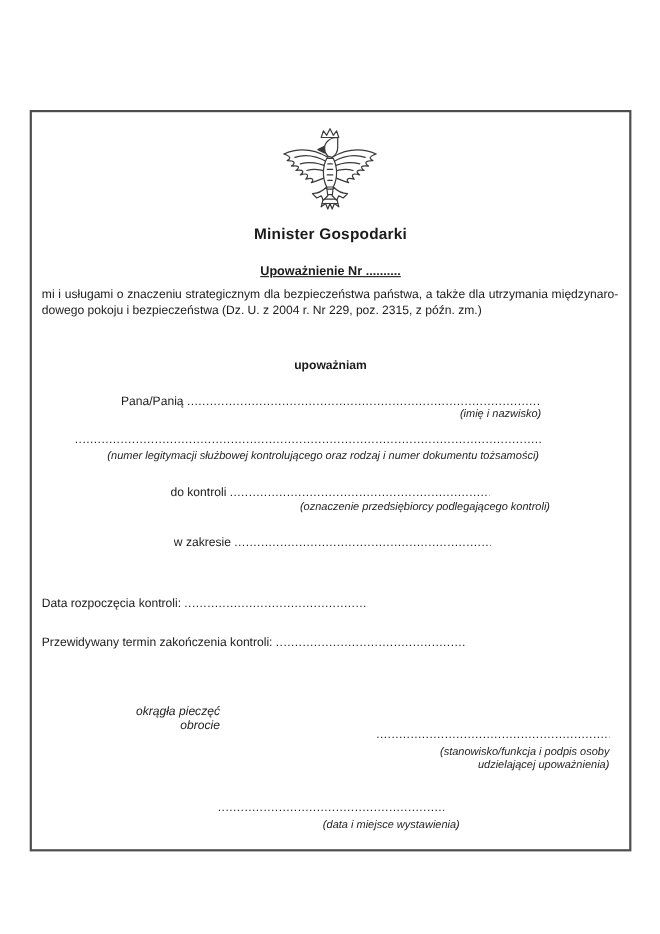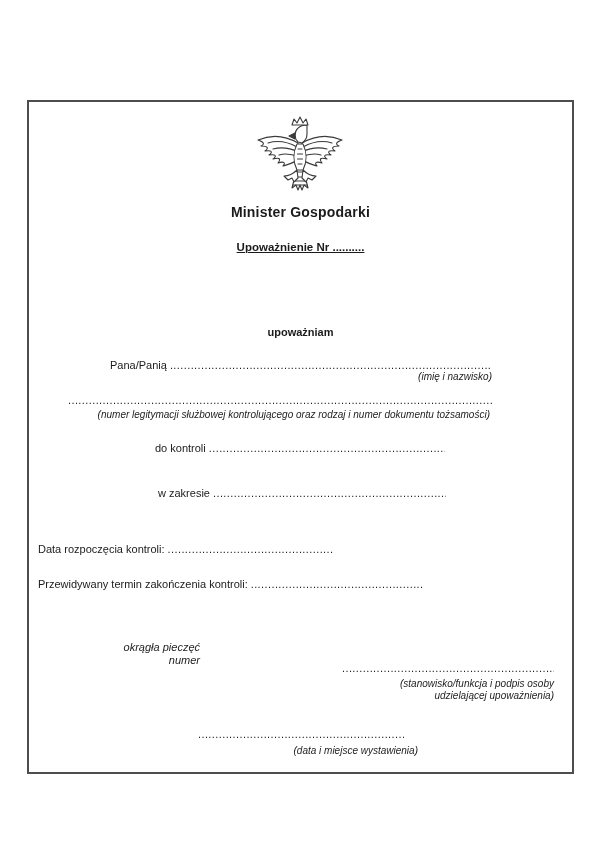--- a/index.html
+++ b/index.html
@@ -53,53 +53,56 @@
       <path d="M47 19 L41 22 L47 25 Z" fill="#3a3a3a"></path>
 
       <path d="M44 11 L46 5 L49 9 L52 3 L55 9 L58 5 L60 11 Z"></path>
     </g>
   </svg>
 
   <div class="abs center title" style="top:204px">Minister Gospodarki</div>
   <div class="abs center subtitle" style="top:241px">Upoważnienie Nr ..........</div>
 
   <div class="abs body-txt" style="left:38px;top:262px;width:524px">
+    <div class="just">mi i usługami o znaczeniu strategicznym dla bezpieczeństwa państwa, a także dla utrzymania międzynaro-</div>
+    <div>dowego pokoju i bezpieczeństwa (Dz. U. z 2004 r. Nr 229, poz. 2315, z późn. zm.)</div>
   </div>
 
   <div class="abs center body-txt bold" style="top:326px">upoważniam</div>
 
   <div class="abs fline" style="left:110px;top:359px;width:382px">
     <span class="lbl">Pana/Panią</span><span class="dots">..............................................................................................................</span>
   </div>
   <div class="abs caption" style="left:110px;top:371px;width:382px">(imię i nazwisko)</div>
 
   <div class="abs fline" style="left:68px;top:394px;width:424px">
     <span class="dots">.................................................................................................................................................</span>
   </div>
   <div class="abs caption" style="left:90px;top:409px;width:400px">(numer legitymacji służbowej kontrolującego oraz rodzaj i numer dokumentu tożsamości)</div>
 
   <div class="abs fline" style="left:155px;top:442px;width:290px">
     <span class="lbl">do kontroli</span><span class="dots">................................................................................</span>
   </div>
+  <div class="abs caption" style="left:155px;top:456px;width:345px">(oznaczenie przedsiębiorcy podlegającego kontroli)</div>
 
   <div class="abs fline" style="left:158px;top:487px;width:288px">
     <span class="lbl">w zakresie</span><span class="dots">................................................................................</span>
   </div>
 
   <div class="abs fline" style="left:38px;top:543px;width:296px">
     <span class="lbl">Data rozpoczęcia kontroli:</span><span class="dots">.......................................................</span>
   </div>
 
   <div class="abs fline" style="left:38px;top:578px;width:385px">
     <span class="lbl">Przewidywany termin zakończenia kontroli:</span><span class="dots">..........................................................</span>
   </div>
 
   <div class="abs seal-note" style="left:80px;top:641px;width:120px">
     <div>okrągła pieczęć</div>
-    <div>numer</div>
+    <div>obrocie</div>
   </div>
 
   <div class="abs fline" style="left:342px;top:662px;width:212px">
     <span class="dots">...........................................................................</span>
   </div>
   <div class="abs caption" style="left:342px;top:690px;width:212px">udzielającej upoważnienia)</div>
   <div class="abs caption" style="left:342px;top:678px;width:212px">(stanowisko/funkcja i podpis osoby</div>
 
   <div class="abs fline" style="left:198px;top:728px;width:206px">
     <span class="dots">........................................................................</span>

